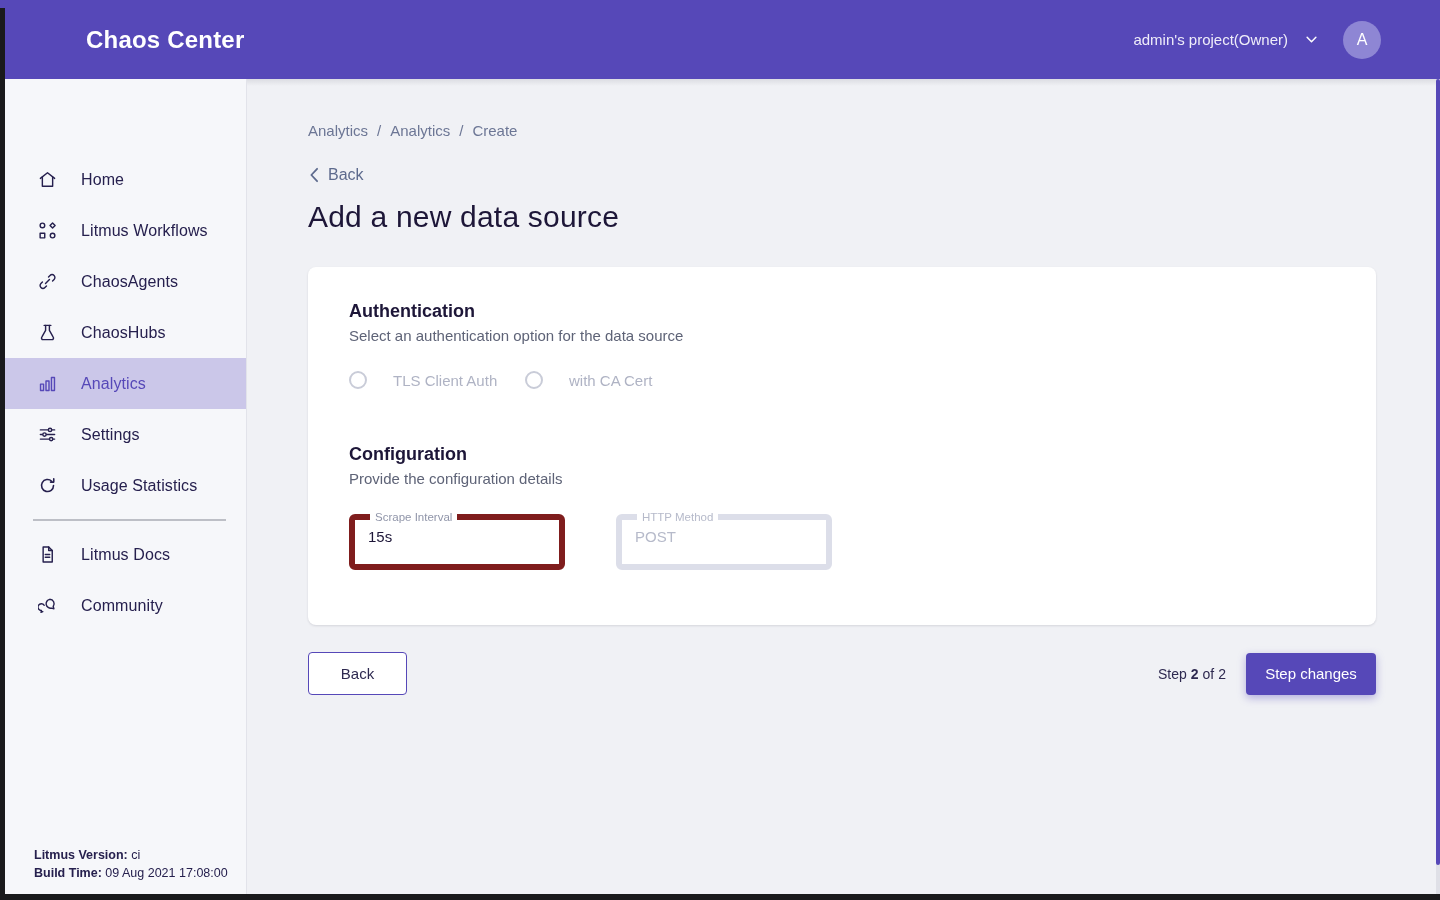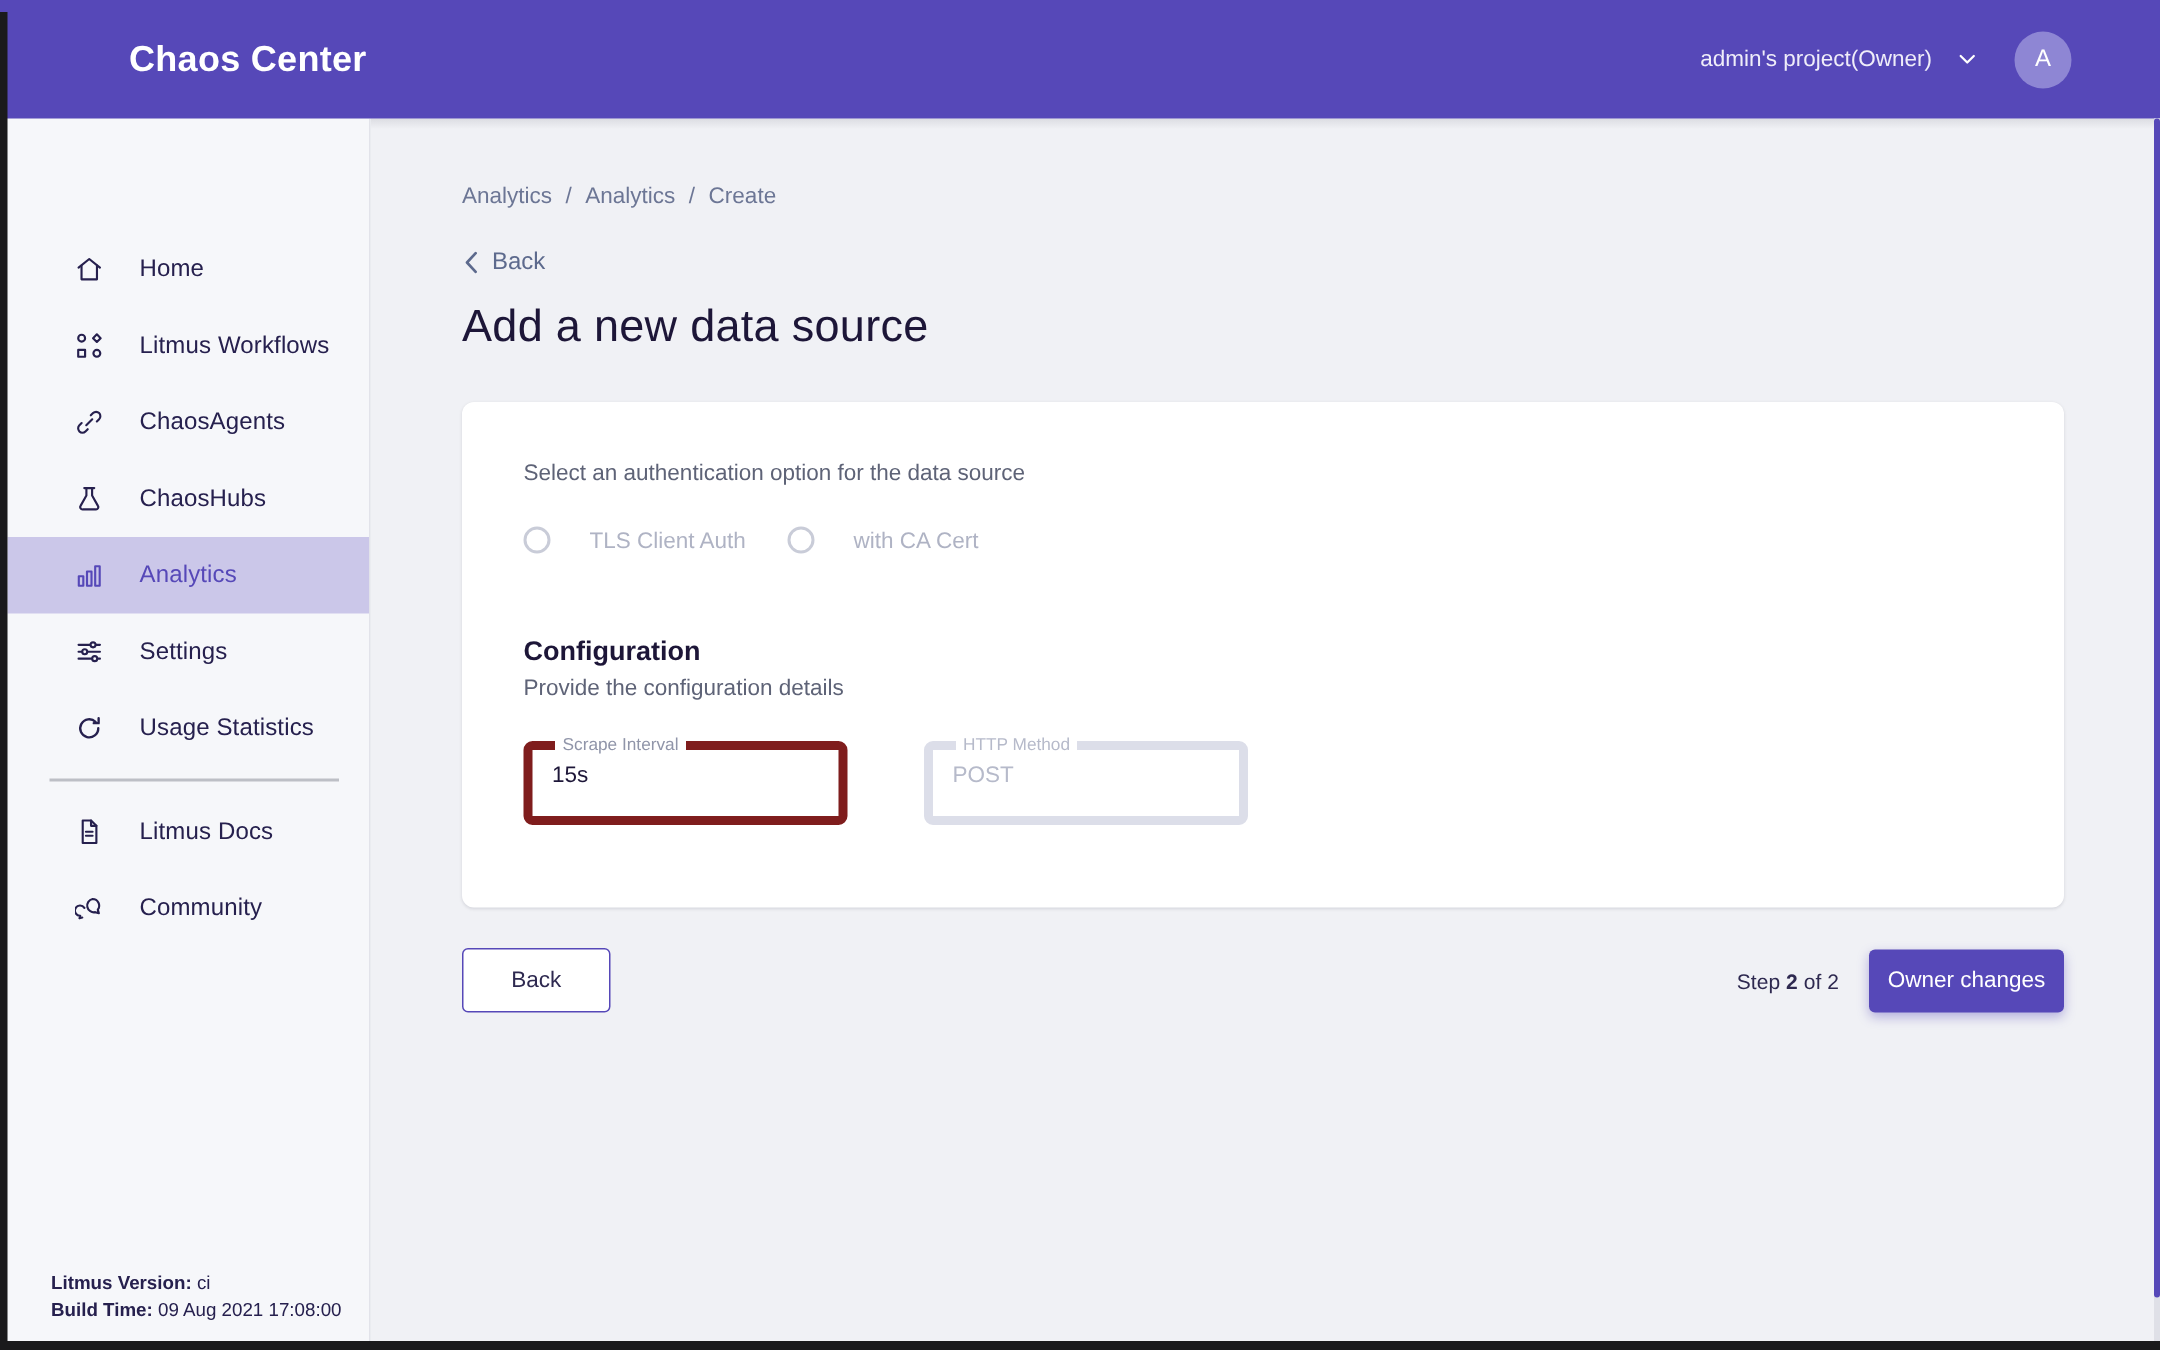--- a/index.html
+++ b/index.html
@@ -13,21 +13,21 @@
   
   .header { position:absolute; left:0; top:0; width:1440px; height:79px; background:#5648B8; display:flex; align-items:center; z-index:20;padding-left:24px; }
   .app-title { margin-left:62px; font-size:24px; font-weight:700; color:#FFFFFF; letter-spacing:.2px; }
   .header-right { margin-left:auto; margin-right:59px; display:flex; align-items:center; }
   .project-selector { display:flex; align-items:center; gap:16px; color:#EFEDF9; font-size:15px; cursor:pointer; }
   .avatar { width:38px; height:38px; margin-left:24px; border-radius:50%; background:#8E86D4; color:#FFFFFF; font-size:16px; display:flex; align-items:center; justify-content:center; cursor:pointer; }
 
   
   .sidebar { position:absolute; left:5px; top:79px; width:242px; bottom:6px; background:#F6F7FA; border-right:1px solid #E2E3EA; z-index:10; }
   .nav { padding-top:75px; }
-  .nav-item { height:51px; display:flex; align-items:center; padding-left:45px; cursor:pointer; color:#26204E; }
+  .nav-item { height:51px; display:flex; align-items:center; padding-left:33px; cursor:pointer; color:#26204E; }
   .nav-item .icon { width:19px; height:19px; margin-right:24px; display:flex; align-items:center; justify-content:center; }
   .nav-item .icon svg { width:19px; height:19px; }
   .nav-label { font-size:16px; font-weight:500; letter-spacing:.1px; }
   .nav-item.state-active { background:#CBC7E9; color:#5648B8; }
   .divider { height:2px; background:#BDBFC6; margin:8px 20px 8px 28px; }
   .version-block { position:absolute; left:29px; bottom:12px; font-size:12.5px; line-height:18px; color:#26204E; }
   .version-block b { font-weight:700; }
 
   
   .main { position:absolute; left:247px; top:79px; right:4px; bottom:6px; background:#F0F1F5; }
@@ -229,20 +229,21 @@
       <svg viewBox="0 0 12 18" fill="none" stroke="#5D6A8D" stroke-width="2" stroke-linecap="round" stroke-linejoin="round">
           <path d="M9.5 2L3 9l6.5 7"></path>
         </svg>
       <span>Back</span>
     </div>
 
     <div class="page-title">Add a new data source</div>
 
     <div class="card">
 
+      <div class="section-title">Authentication</div>
       <div class="section-sub">Select an authentication option for the data source</div>
 
 
       <div class="radio-row second">
         <div class="radio-option w3 state-disabled">
           <span class="radio-circle"></span>
           <span class="radio-label">TLS Client Auth</span>
         </div>
         <div class="radio-option state-disabled">
           <span class="radio-circle"></span>
@@ -269,21 +270,21 @@
 
     <div class="actions-row">
       <button class="back-button">Back</button>
       <div class="actions-right">
         <span class="step-text">
           <span>Step</span>
           <span class="bold">2</span>
           <span>of</span>
           <span>2</span>
         </span>
-        <button class="save-button">Owner changes</button>
+        <button class="save-button">Step changes</button>
       </div>
     </div>
 
   </div>
 </div>
 
 <div class="scroll-track">
   <div class="scroll-thumb"></div>
 </div>
 

